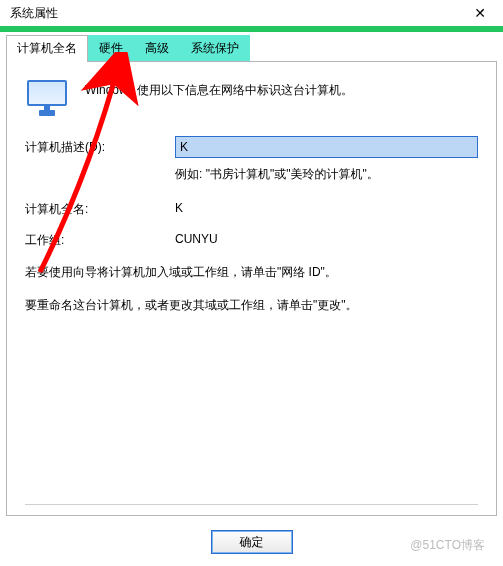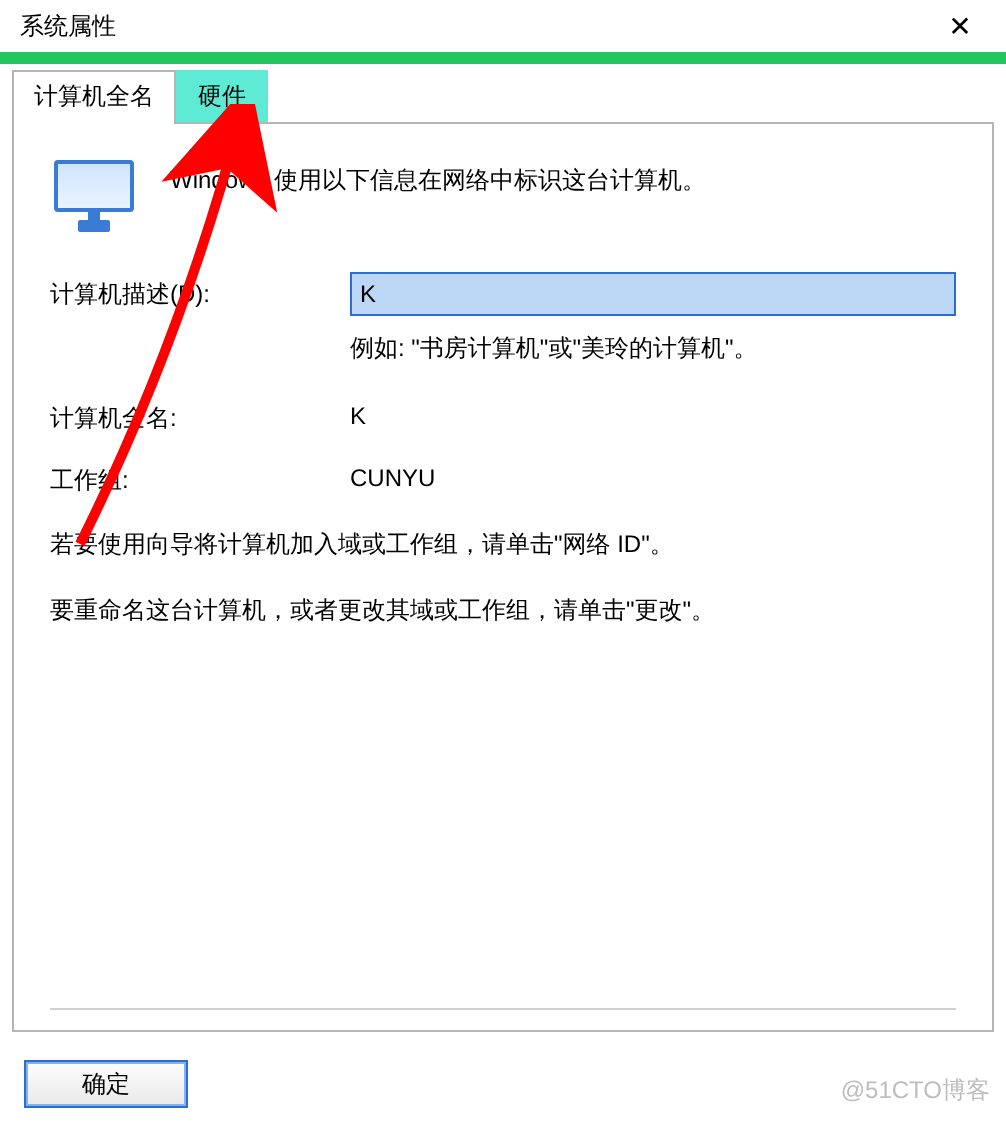--- a/index.html
+++ b/index.html
@@ -110,29 +110,29 @@
     padding:2px 10px;
     cursor:pointer;
   }
   .bottom-separator {
     position:absolute;
     left:18px; right:18px; bottom:10px;
     border-top:1px solid #d0d0d0;
   }
   .footer {
     display:flex;
-    justify-content:space-between;
+    justify-content:center;
     gap:2px;
     padding:8px 12px 8px 12px;
   }
   .footer .win-button{ min-width:82px;}
   .win-button.default { border:1px solid #2a6fcf; box-shadow:0 0 0 1px #7fb4f0 inset;}
   .win-button[disabled]{ color:#9c9c9c; cursor:default;}
   .watermark {
-    position:absolute; right:8px; bottom:12px;
+    position:absolute; right:18px; bottom:12px;
     color:#bdbdbd; font-size:12px; pointer-events:none;
   }
   
   .arrow-svg{
     position:absolute;
     left:20px; top:52px;
     width:120px; height:230px;
     pointer-events:none;
     z-index:50;
   }
@@ -143,20 +143,22 @@
 <div class="titlebar">
   <span class="titlebar-title">系统属性</span>
   <div class="close-btn">
     <span>✕</span>
   </div>
 </div>
 
 <div class="tabstrip">
   <div class="tab active"><span>计算机全名</span></div>
   <div class="tab"><span>硬件</span></div>
+  <div class="tab"><span>高级</span></div>
+  <div class="tab"><span>系统保护</span></div>
   <div class="tab-underline"></div>
 </div>
 
 <div class="tabbody">
 
   <div class="intro-row">
     <div class="pc-icon">
       <div class="screen"></div>
         <div class="neck"></div>
         <div class="stand"></div>

